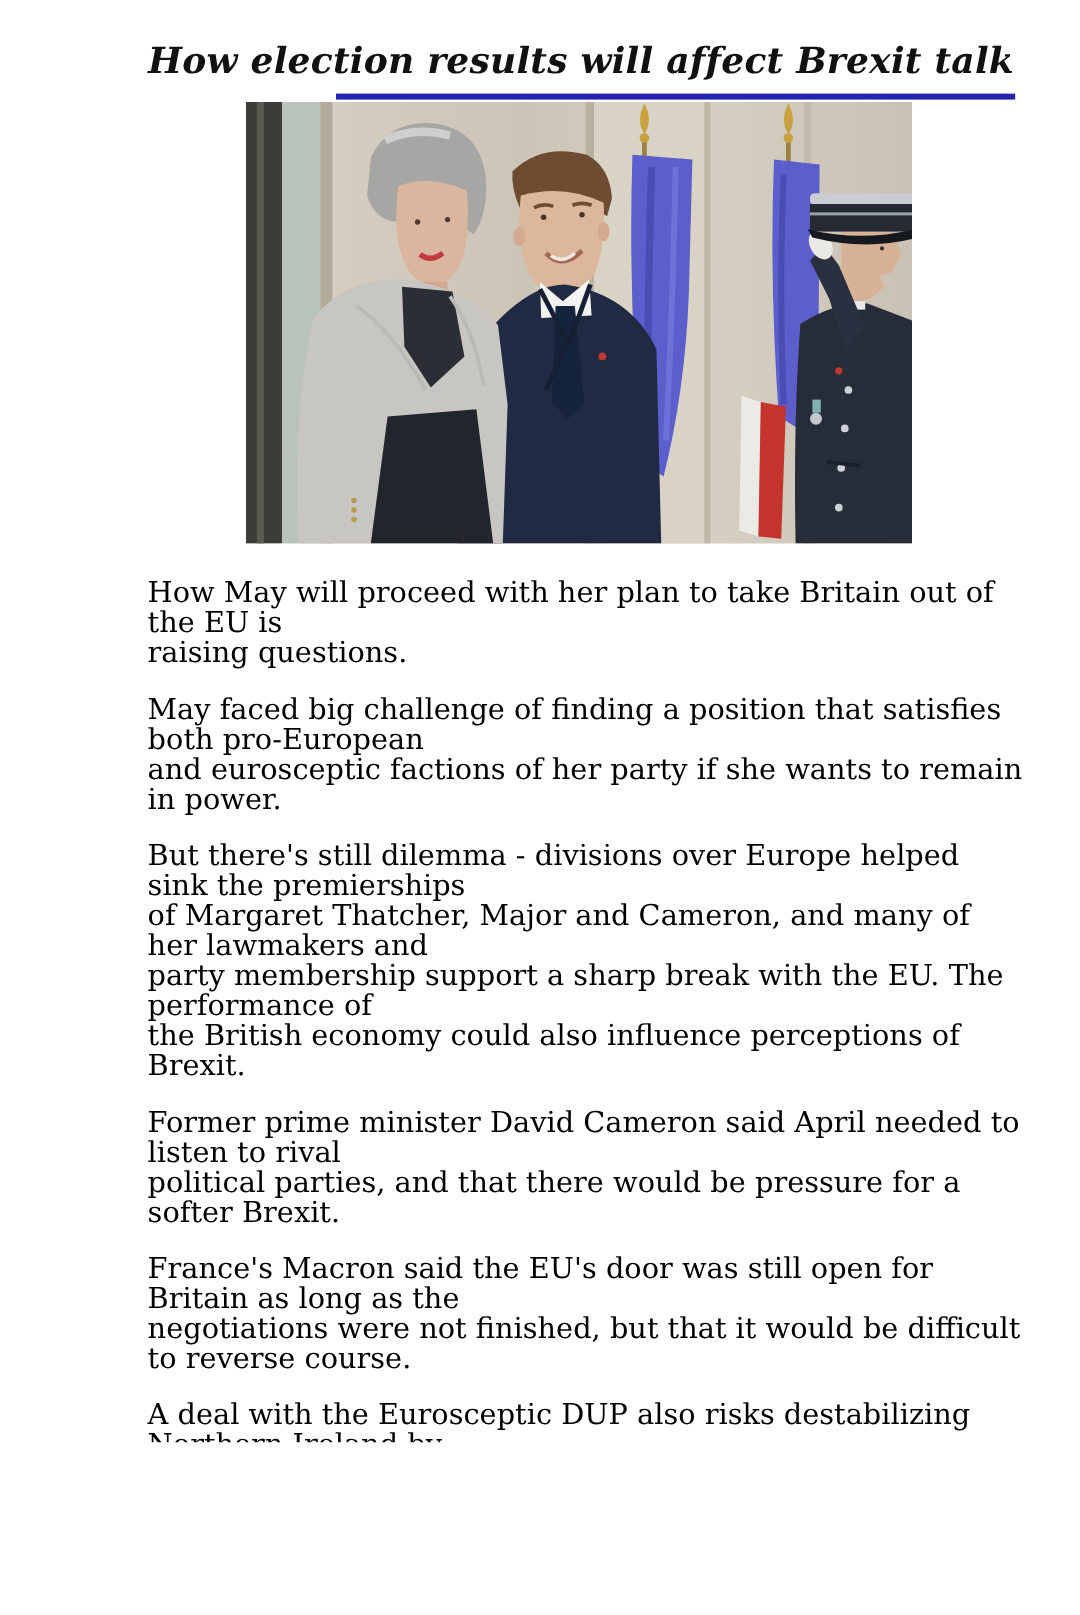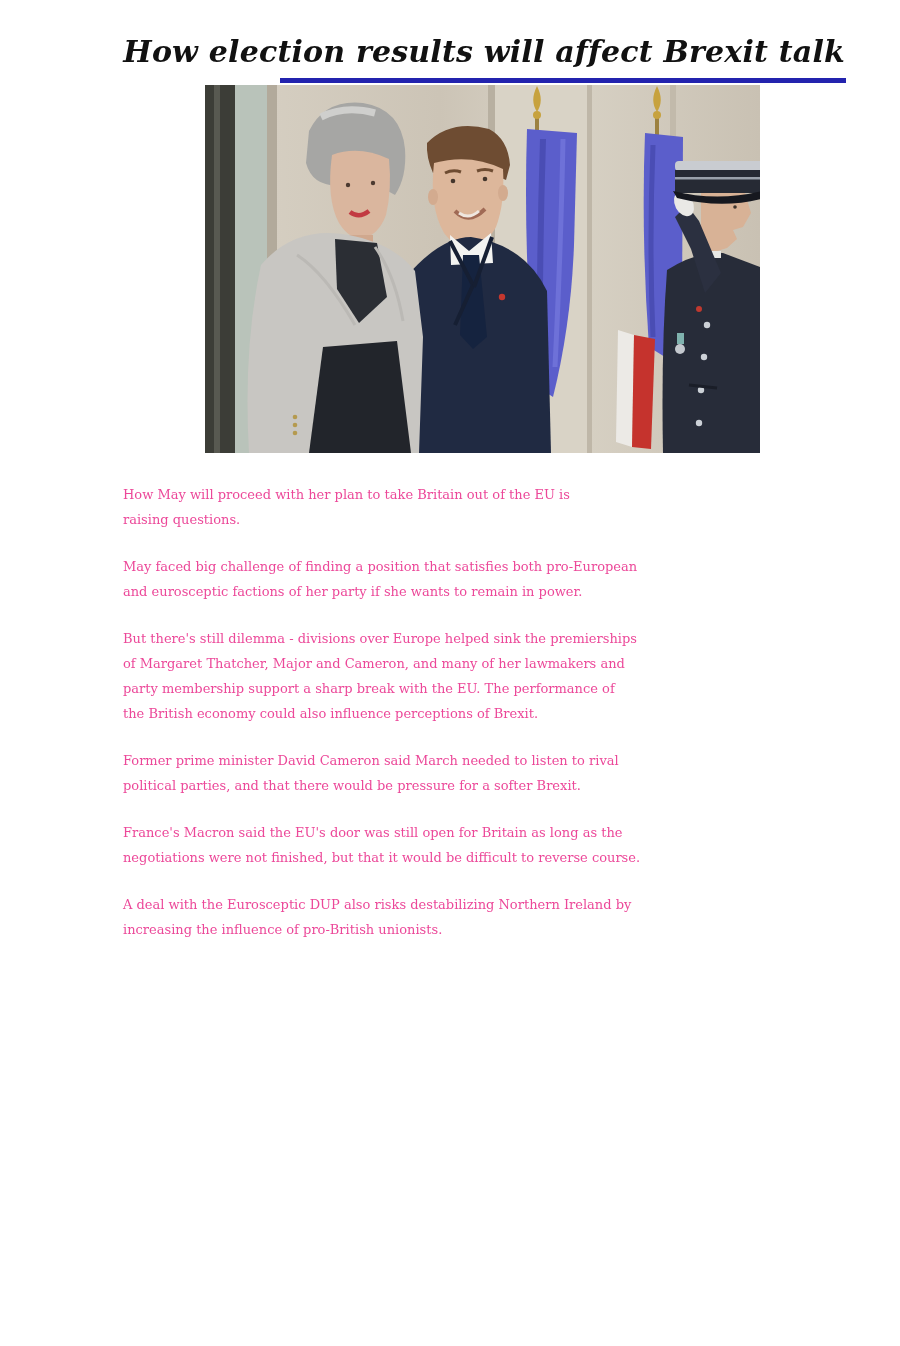--- a/index.html
+++ b/index.html
@@ -7,22 +7,22 @@
         font-family:"DejaVu Serif", serif;color:#1b1b1b;}
 
   .title{position:absolute;top:34px;right:55px;margin:0;font-size:30px;font-weight:700;
          font-style:italic;white-space:nowrap;color:#111;letter-spacing:.2px;}
   .title-rule{position:absolute;top:78px;left:280px;width:566px;height:5px;
               background:var(--accent-rule,#2323ae);}
 
   .photo{position:absolute;top:85px;left:205px;width:555px;height:368px;display:block;}
 
   .article{position:absolute;top:482px;left:123px;width:730px;}
-  .article p{margin:0 0 22px 0;font-size:13px;line-height:25px;white-space:pre-line;
-             color:#ec4899;}
+  .article p{margin:0 0 22px 0;font-size:24px;line-height:25px;white-space:pre-line;
+             color:#000000;}
 
   .logo-row{position:absolute;top:1212px;left:360px;display:flex;align-items:flex-start;}
   .logo-mark{font-family:"Liberation Sans", sans-serif;font-weight:700;font-size:60px;
              line-height:56px;letter-spacing:-2px;white-space:nowrap;
              transform:scale(0.80,1.05);transform-origin:left top;display:inline-block;}
   .logo-china{color:var(--logo-blue,#1f4e79);}
   .logo-daily{color:var(--logo-gray,#b1b1b4);}
   .logo-side{display:flex;flex-direction:column;margin-left:-72px;padding-top:4px;}
   .logo-cjk{font-family:Liberation Mono, monospace;font-weight:700;font-size:18px;
             line-height:26px;color:var(--logo-blue,#1f4e79);letter-spacing:1px;white-space:nowrap;}
@@ -144,21 +144,21 @@
 
   <div class="article">
     <p>How May will proceed with her plan to take Britain out of the EU is
 raising questions.</p>
     <p>May faced big challenge of finding a position that satisfies both pro-European
 and eurosceptic factions of her party if she wants to remain in power.</p>
     <p>But there's still dilemma - divisions over Europe helped sink the premierships
 of Margaret Thatcher, Major and Cameron, and many of her lawmakers and
 party membership support a sharp break with the EU.  The performance of
 the British economy could also influence perceptions of Brexit.</p>
-    <p>Former prime minister David Cameron said March needed to listen to rival
+    <p>Former prime minister David Cameron said April needed to listen to rival
 political parties, and that there would be pressure for a softer Brexit.</p>
     <p>France's Macron said the EU's door was still open for Britain as long as the
 negotiations were not finished, but that it would be difficult to reverse course.</p>
     <p>A deal with the Eurosceptic DUP also risks destabilizing Northern Ireland by
 increasing the influence of pro-British unionists.</p>
   </div>
 
   <div class="logo-row">
     <div class="logo-mark">
       <span class="logo-china">CHINA</span><span class="logo-daily">DAILY</span>

